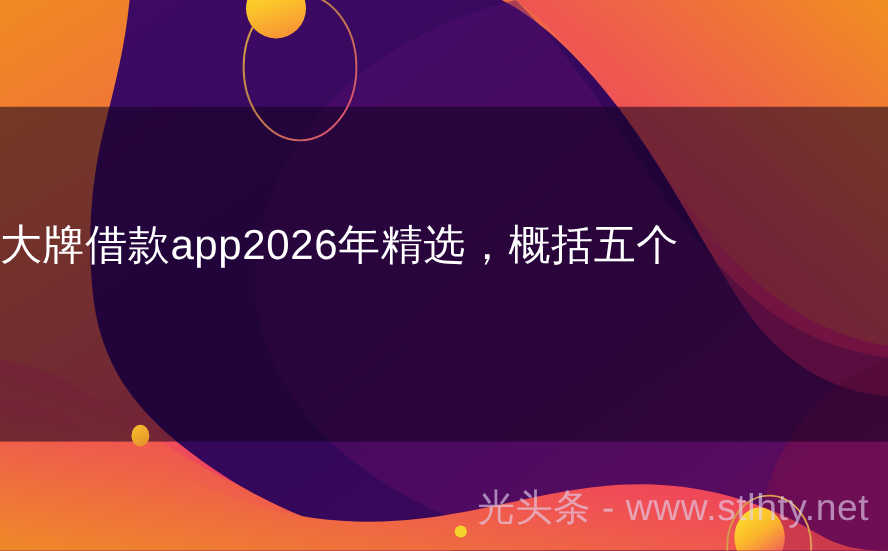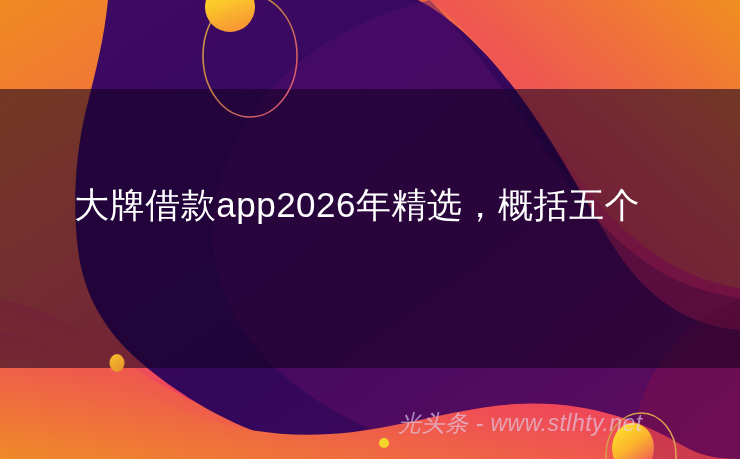--- a/index.html
+++ b/index.html
@@ -21,44 +21,43 @@
     top: 0;
     width: 740px;
     height: 459px;
     display: block;
   }
   .title-wrap {
     position: absolute;
     left: 0;
     top: 183px;
     width: 640px;
-    text-align: right;
+    text-align: left;
     z-index: 20;
     pointer-events: none;
   }
   .title-line {
     display: block;
     color: #ffffff;
     font-size: 35px;
     line-height: 43px;
     letter-spacing: 0.5px;
     white-space: nowrap;
     font-weight: 400;
   }
   .watermark {
     position: absolute;
     left: 398px;
     top: 405px;
     z-index: 30;
     color: rgba(226, 212, 240, 0.62);
-    font-size: 23px;
+    font-size: 31px;
     line-height: 36px;
     letter-spacing: 0.5px;
     white-space: nowrap;
-    font-style: italic;
   }
 </style>
 </head>
 <body>
 
 <div id="poster">
 
   <svg class="bg" viewBox="0 0 740 459" preserveAspectRatio="none">
     <defs>
       <linearGradient id="gradWarm" x1="0" y1="0" x2="1" y2="1">

